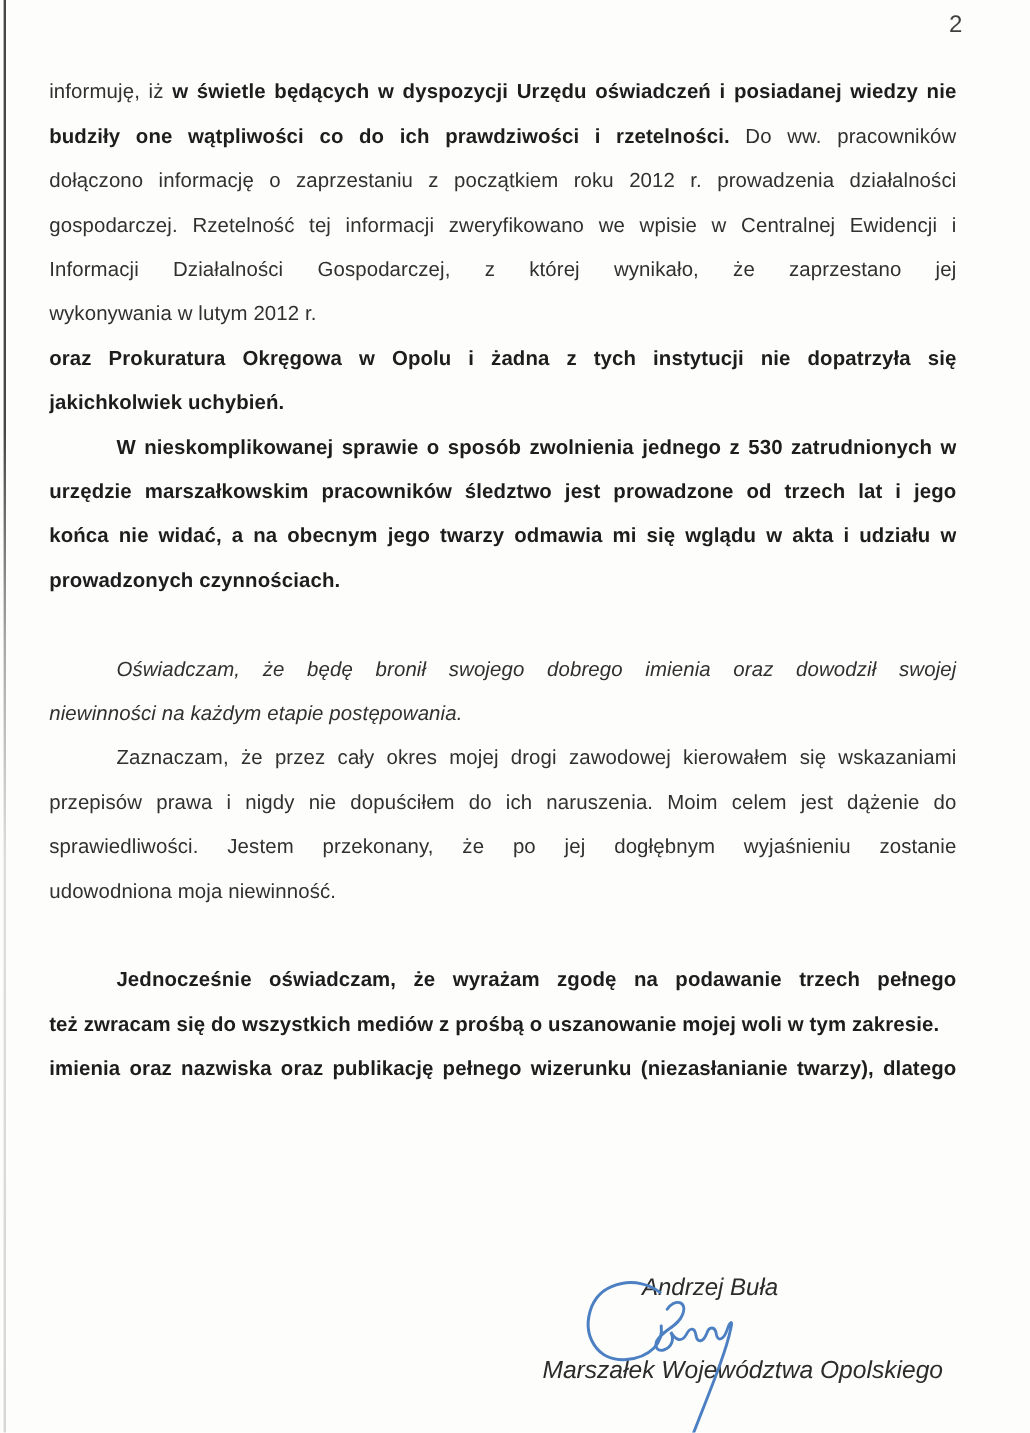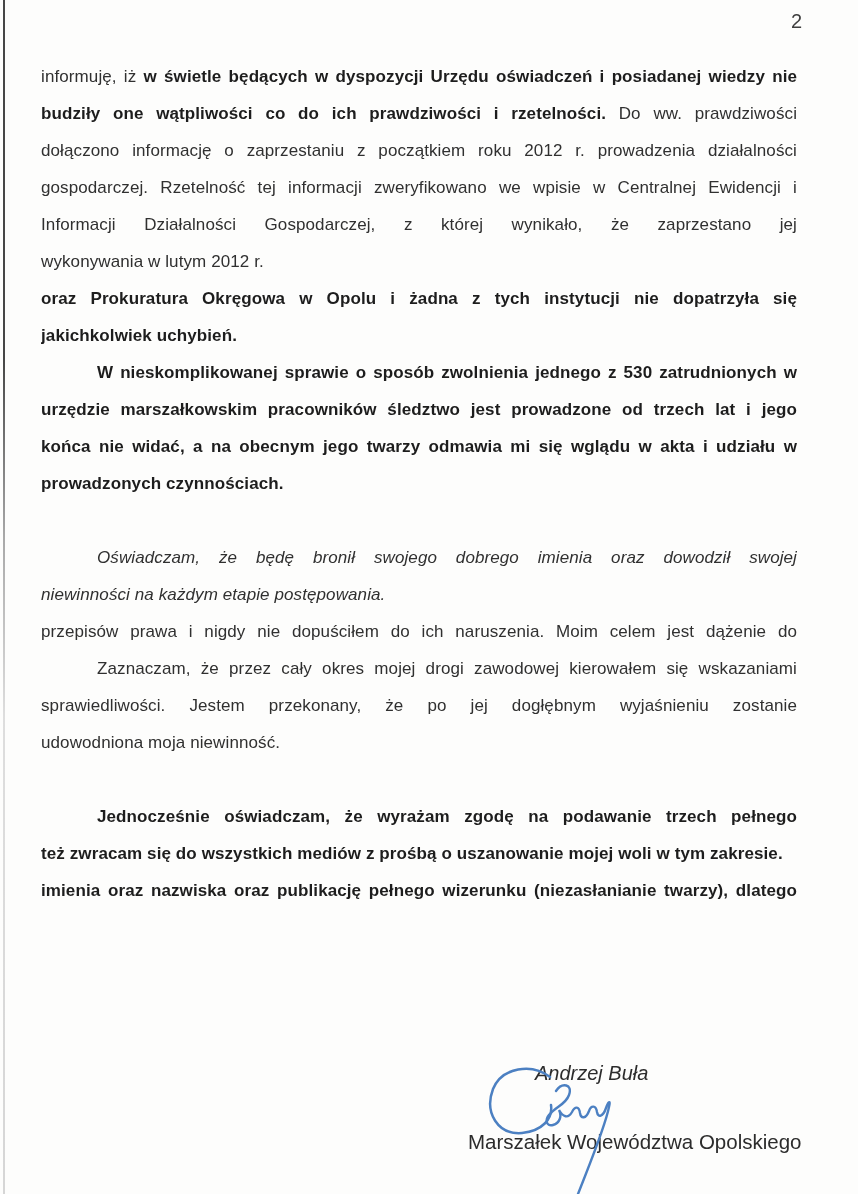--- a/index.html
+++ b/index.html
@@ -64,22 +64,23 @@
     left: 535px;
     top: 1062px;
     font-style: italic;
     font-size: 20px;
     color: var(--signature-text, #2c2c2c);
     z-index: 2;
     white-space: nowrap;
   }
   .sig-title {
     position: absolute;
-    left: 448px;
+    left: 432px;
     top: 1130px;
+    font-style: italic;
     font-size: 20.5px;
     color: var(--signature-text, #2c2c2c);
     z-index: 2;
     white-space: nowrap;
     margin-left: 20px;
   }
   .sig-svg {
     position: absolute;
     left: 480px;
     top: 1055px;
@@ -92,43 +93,43 @@
 </head>
 <body>
 
 <div class="page">
   <div class="edge-line"></div>
   <div class="page-number">2</div>
 
   <div class="doc-body">
       <div class="paragraph">
         <div class="line"><span class="seg">informuję, iż </span><span class="seg bold">w świetle będących w dyspozycji Urzędu oświadczeń i posiadanej wiedzy nie</span></div>
-        <div class="line"><span class="seg bold">budziły one wątpliwości co do ich prawdziwości i rzetelności.</span><span class="seg"> Do ww. prawdziwości</span></div>
+        <div class="line"><span class="seg bold">budziły one wątpliwości co do ich prawdziwości i rzetelności.</span><span class="seg"> Do ww. pracowników</span></div>
         <div class="line"><span class="seg">dołączono informację o zaprzestaniu z początkiem roku 2012 r. prowadzenia działalności</span></div>
         <div class="line"><span class="seg">gospodarczej. Rzetelność tej informacji zweryfikowano we wpisie w Centralnej Ewidencji i</span></div>
         <div class="line"><span class="seg">Informacji Działalności Gospodarczej, z której wynikało, że zaprzestano jej</span></div>
         <div class="line last"><span class="seg">wykonywania w lutym 2012 r.</span></div>
       </div>
       <div class="paragraph">
         <div class="line"><span class="seg bold">oraz Prokuratura Okręgowa w Opolu i żadna z tych instytucji nie dopatrzyła się</span></div>
         <div class="line last"><span class="seg bold">jakichkolwiek uchybień.</span></div>
       </div>
       <div class="paragraph">
         <div class="line first"><span class="seg bold">W nieskomplikowanej sprawie o sposób zwolnienia jednego z 530 zatrudnionych w</span></div>
         <div class="line"><span class="seg bold">urzędzie marszałkowskim pracowników śledztwo jest prowadzone od trzech lat i jego</span></div>
         <div class="line"><span class="seg bold">końca nie widać, a na obecnym jego twarzy odmawia mi się wglądu w akta i udziału w</span></div>
         <div class="line last"><span class="seg bold">prowadzonych czynnościach.</span></div>
       </div>
       <div class="paragraph" style="margin-top: 37px; font-style: italic;">
         <div class="line first"><span class="seg">Oświadczam, że będę bronił swojego dobrego imienia oraz dowodził swojej</span></div>
         <div class="line last"><span class="seg">niewinności na każdym etapie postępowania.</span></div>
       </div>
       <div class="paragraph">
+        <div class="line first"><span class="seg">Zaznaczam, że przez cały okres mojej drogi zawodowej kierowałem się wskazaniami</span></div>
         <div class="line"><span class="seg">przepisów prawa i nigdy nie dopuściłem do ich naruszenia. Moim celem jest dążenie do</span></div>
-        <div class="line first"><span class="seg">Zaznaczam, że przez cały okres mojej drogi zawodowej kierowałem się wskazaniami</span></div>
         <div class="line"><span class="seg">sprawiedliwości. Jestem przekonany, że po jej dogłębnym wyjaśnieniu zostanie</span></div>
         <div class="line last"><span class="seg">udowodniona moja niewinność.</span></div>
       </div>
       <div class="paragraph" style="margin-top: 37px;">
         <div class="line first"><span class="seg bold">Jednocześnie oświadczam, że wyrażam zgodę na podawanie trzech pełnego</span></div>
         <div class="line last"><span class="seg bold">też zwracam się do wszystkich mediów z prośbą o uszanowanie mojej woli w tym zakresie.</span></div>
         <div class="line"><span class="seg bold">imienia oraz nazwiska oraz publikację pełnego wizerunku (niezasłanianie twarzy), dlatego</span></div>
       </div>
     </div>
 

